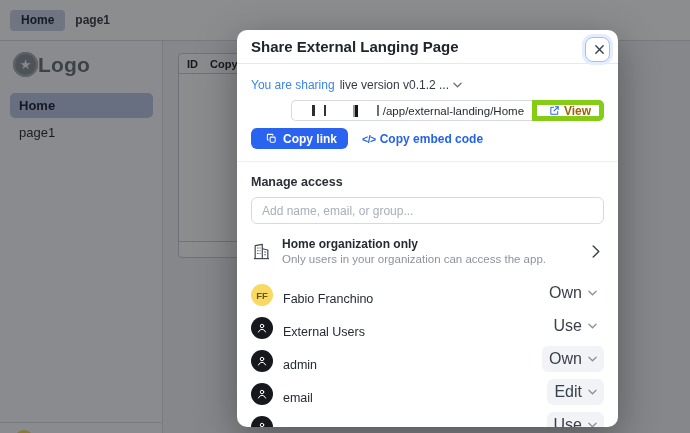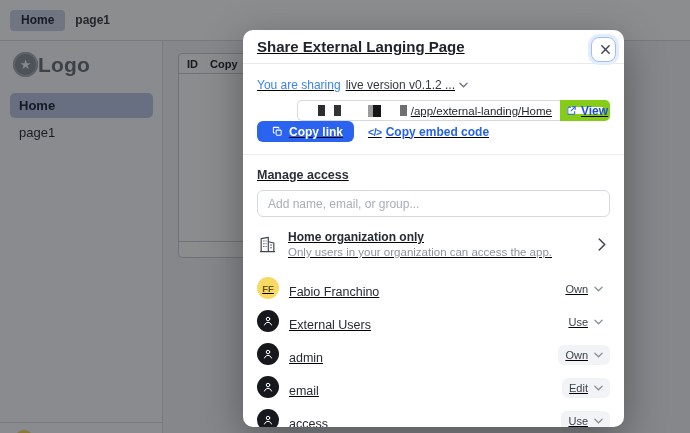--- a/index.html
+++ b/index.html
@@ -25,43 +25,43 @@
   .bg-table { position:absolute; left:178px; top:53px; width:430px; height:205px; background:#fdfdfd; border:1px solid #c9cdd3; border-radius:4px; }
   .bg-table-head { height:20px; border-bottom:1px solid #c9cdd3; display:flex; align-items:center; }
   .bg-col { font-size:11px; font-weight:700; color:#21262e; }
   .bg-col-id { margin-left:8px; }
   .bg-col-user { margin-left:12px; }
   .bg-table-foot { position:absolute; left:0; bottom:0; width:100%; height:16px; border-top:1px solid #c9cdd3; }
 
   .overlay { position:absolute; inset:0; background:rgba(10,12,16,0.47); }
 
   
-  .modal { position:absolute; left:243px; top:30px; width:381px; height:397px; background:#ffffff; border-radius:10px; box-shadow:0 12px 40px rgba(0,0,0,.35); overflow:hidden;text-decoration:underline; }
+  .modal { position:absolute; left:237px; top:30px; width:381px; height:397px; background:#ffffff; border-radius:10px; box-shadow:0 12px 40px rgba(0,0,0,.35); overflow:hidden; }
   .modal-header { height:34px; border-bottom:1px solid #e7e9ec; display:flex; align-items:center; padding-left:14px; }
   .modal-title { font-size:15px; font-weight:700; color:#20242c; }
   .close-btn { position:absolute; right:8px; top:7px; width:25px; height:25px; border-radius:8px; background:#fff; border:1px solid #9dc0f9; box-shadow:0 0 0 3px #e3edfd; display:flex; align-items:center; justify-content:center; cursor:pointer; color:#3c4450; }
   .modal-body { padding:12px 14px 0 14px; }
 
   .share-line { display:flex; align-items:center; font-size:12px; margin-top:2px; }
   .share-prefix { color:#3b82f6; }
   .version-picker { display:flex; align-items:center; margin-left:5px; color:#343a45; font-weight:500; cursor:pointer; }
   .chev { margin-left:4px; display:inline-flex; }
 
   .url-group { display:flex; margin-top:8px; height:21px;padding-left:40px; }
   .url-box { flex:1; border:1px solid #d6d9df; border-right:none; border-radius:5px 0 0 5px; display:flex; align-items:center; padding:0 8px; background:#fff; overflow:hidden; }
   .redact { display:inline-block; }
   .r1 { width:10px; height:11px; background:#2d2d2d; margin-left:12px; }
   .r2 { width:10px; height:11px; background:#333333; margin-left:9px; }
   .r3 { width:7px;  height:12px; background:#9b9b9b; margin-left:27px; }
   .r4 { width:11px; height:12px; background:#151515; }
   .r5 { width:9px;  height:11px; background:#6f6f6f; margin-left:19px; margin-right:4px; }
   .url-path { font-size:11.5px; color:#262b33; white-space:nowrap; }
-  .view-btn { width:50px; border:7px solid #84cc16; border-radius:0 5px 5px 0; background:#fff; display:flex; align-items:center; justify-content:center; gap:4px; color:#1d4ed8; font-size:12px; font-weight:600; cursor:pointer; }
-
-  .actions-row { display:flex; align-items:center; }
+  .view-btn { width:72px; border:5px solid #84cc16; border-radius:0 5px 5px 0; background:#fff; display:flex; align-items:center; justify-content:center; gap:4px; color:#a16207; font-size:12px; font-weight:600; cursor:pointer; }
+
+  .actions-row { display:flex; align-items:center; margin-top:7px; }
   .copy-btn { height:21px; background:#2a63f0; border:none; border-radius:6px; color:#fff; font-size:12px; font-weight:600; display:flex; align-items:center; gap:6px; padding:0 11px; cursor:pointer; font-family:inherit; }
   .embed-link { margin-left:14px; display:flex; align-items:center; color:#2563eb; font-size:12px; font-weight:600; cursor:pointer; }
   .embed-code-glyph { font-size:10.5px; font-weight:700; margin-right:4px; letter-spacing:-.5px; }
 
   .section-divider { margin:12px -14px 0 -14px; border-top:1px solid #eceef1; }
 
   .manage-title { margin-top:13px; font-size:12.5px; font-weight:600; color:#2a2f38; }
   .invite-input { margin-top:8px; width:100%; height:27px; border:1px solid #d6d9df; border-radius:6px; font-size:12px; color:#262b33; padding:0 10px; outline:none; font-family:inherit; }
   .invite-input::placeholder { color:#a8afba; }
 
@@ -73,21 +73,21 @@
   .org-chevron { margin-left:auto; margin-right:4px; display:flex; color:#3f4550; }
 
   .member-list { margin-top:4px; }
   .member-row { height:33px; display:flex; align-items:flex-end; }
   .avatar { width:22px; height:22px; border-radius:50%; display:flex; align-items:center; justify-content:center; flex:none; }
   .avatar.yellow { background:#f7d964; color:#6b5310; font-size:9.5px; font-weight:700; }
   .avatar.dark { background:#16181d; }
   .member-name { margin-left:10px; font-size:12.5px; font-weight:500; color:#262b33; }
   .role-select { margin-left:auto; display:flex; align-items:center; gap:6px; padding:4px 7px; border-radius:6px; cursor:pointer; }
   .role-select.chip { background:#f2f3f6; }
-  .role-label { font-size:11px; color:#3a404b; }
+  .role-label { font-size:16px; color:#3a404b; }
   .role-chev { display:flex; color:#8a9099; }
 </style>
 </head>
 <body>
 
 <div class="stage">
 
   <div class="topbar">
     <div class="tab-chip">
       <span>Home</span>

